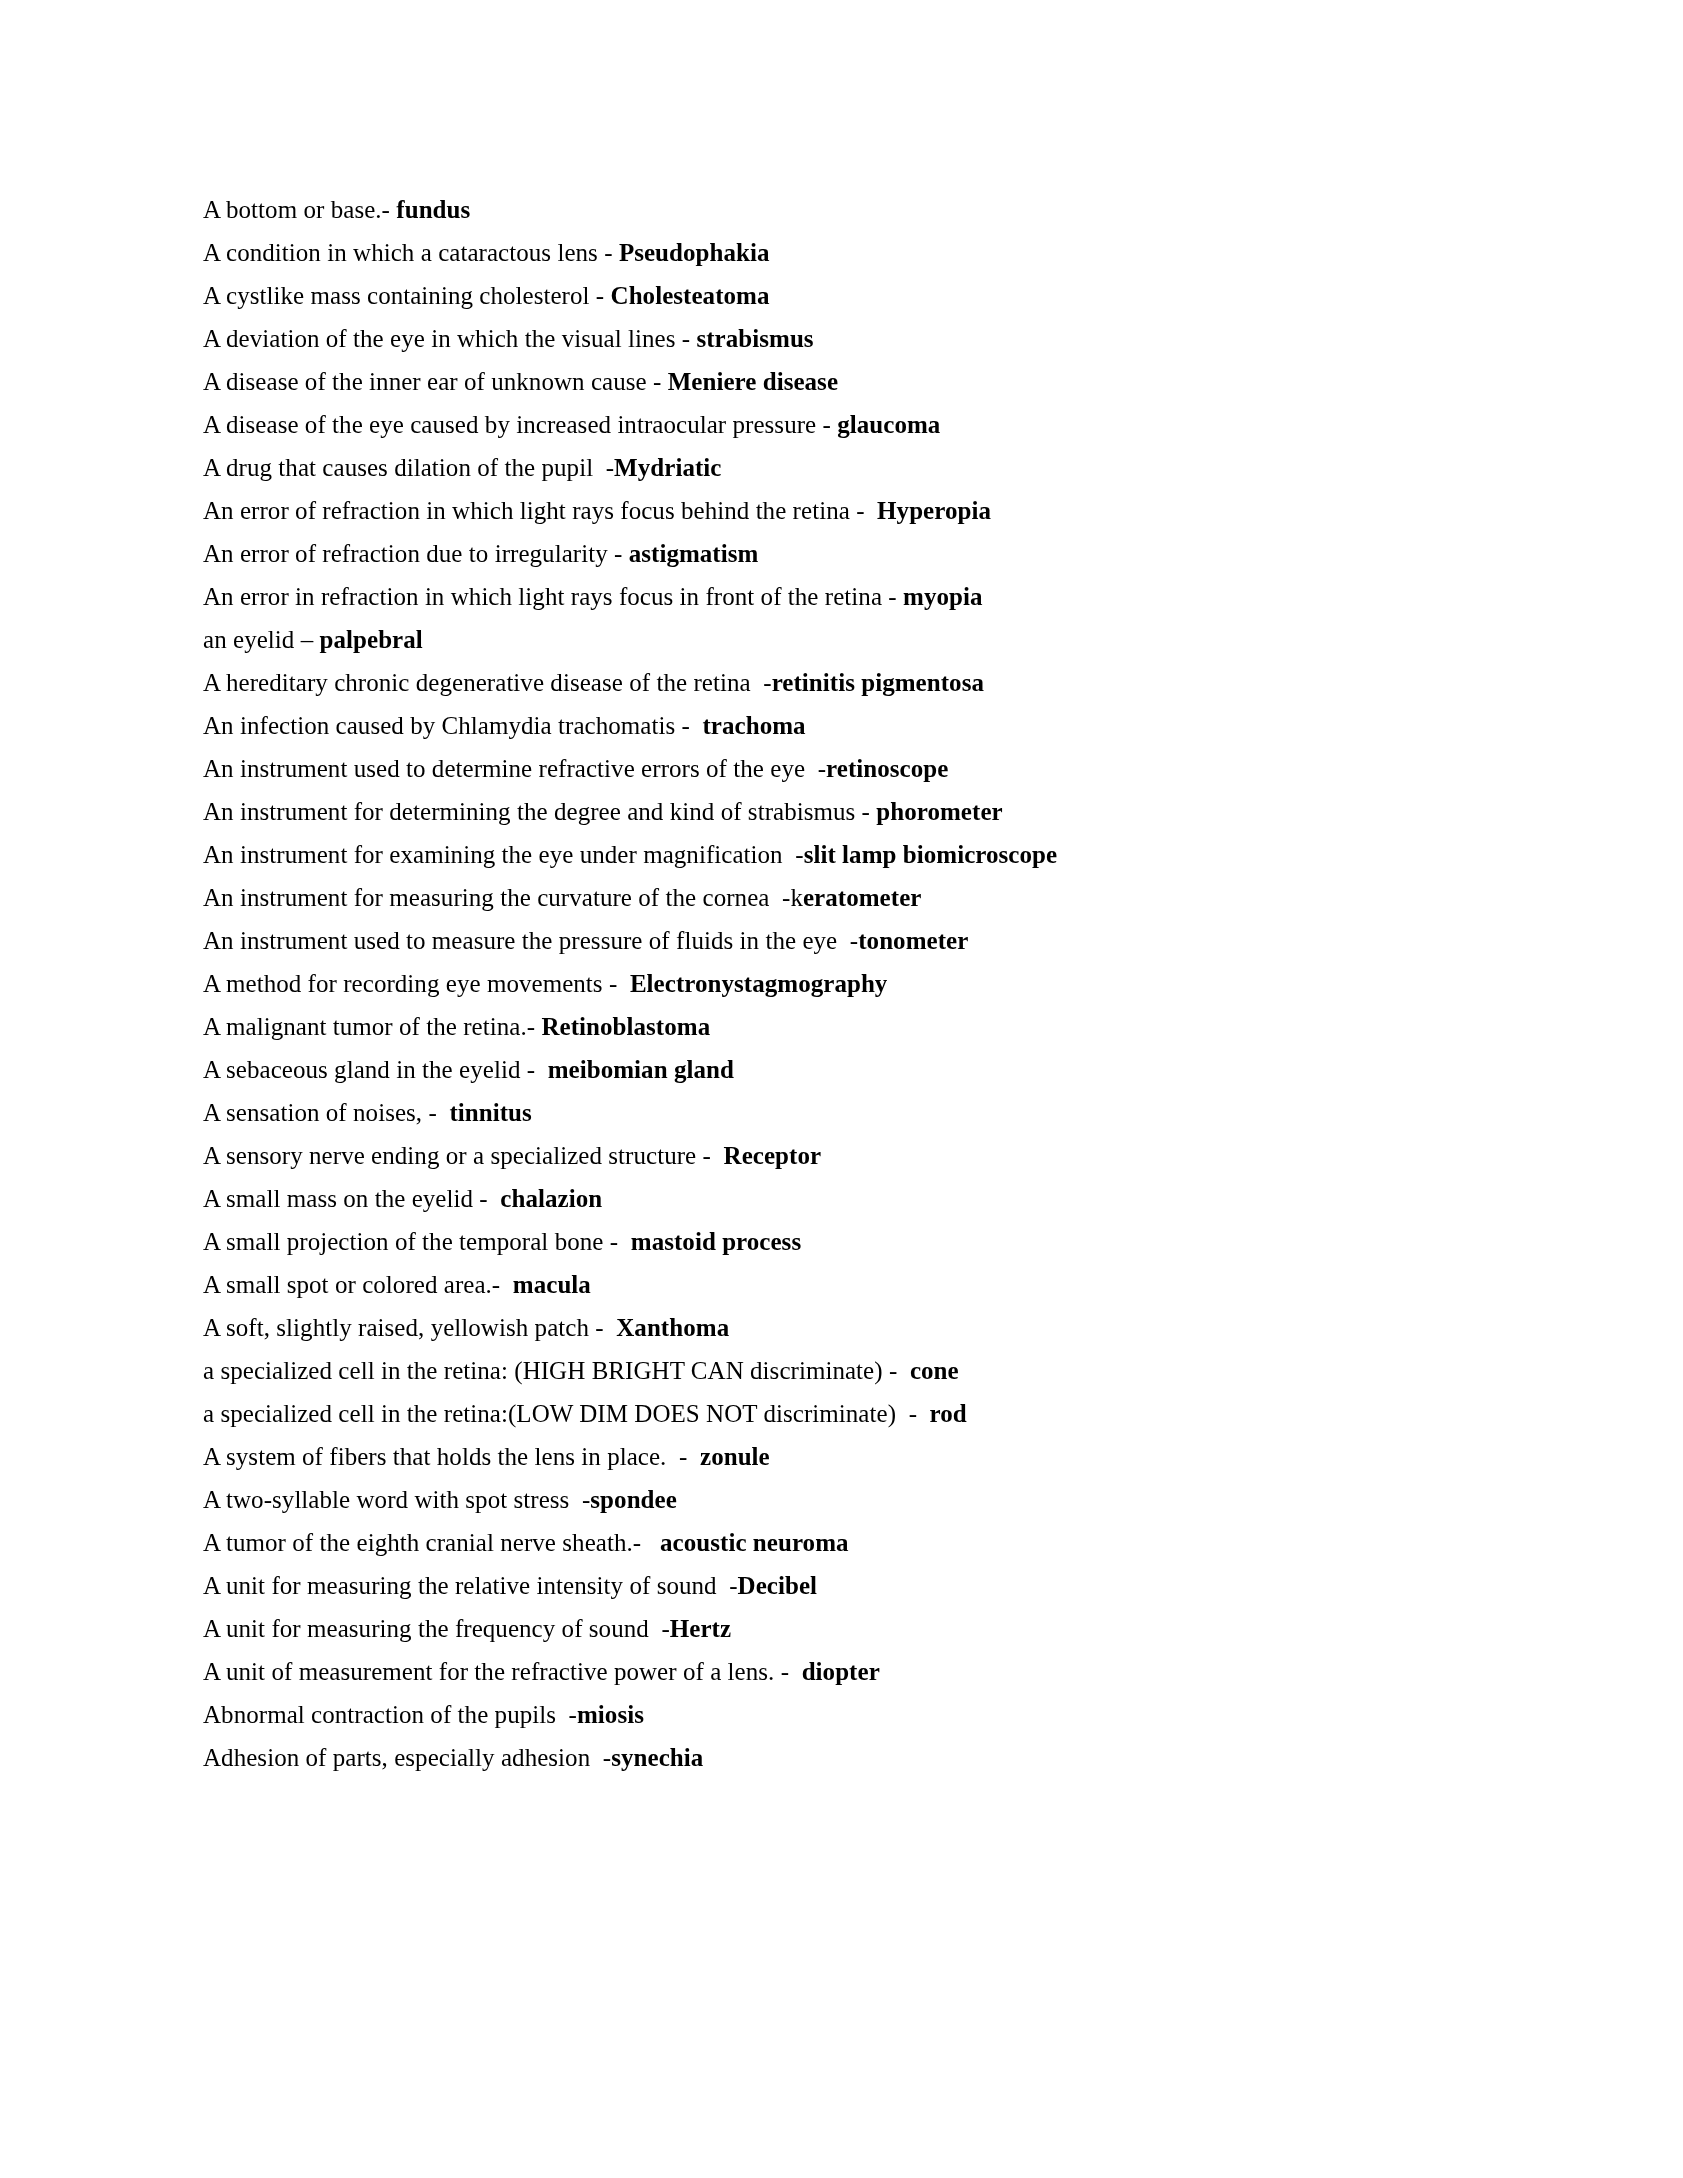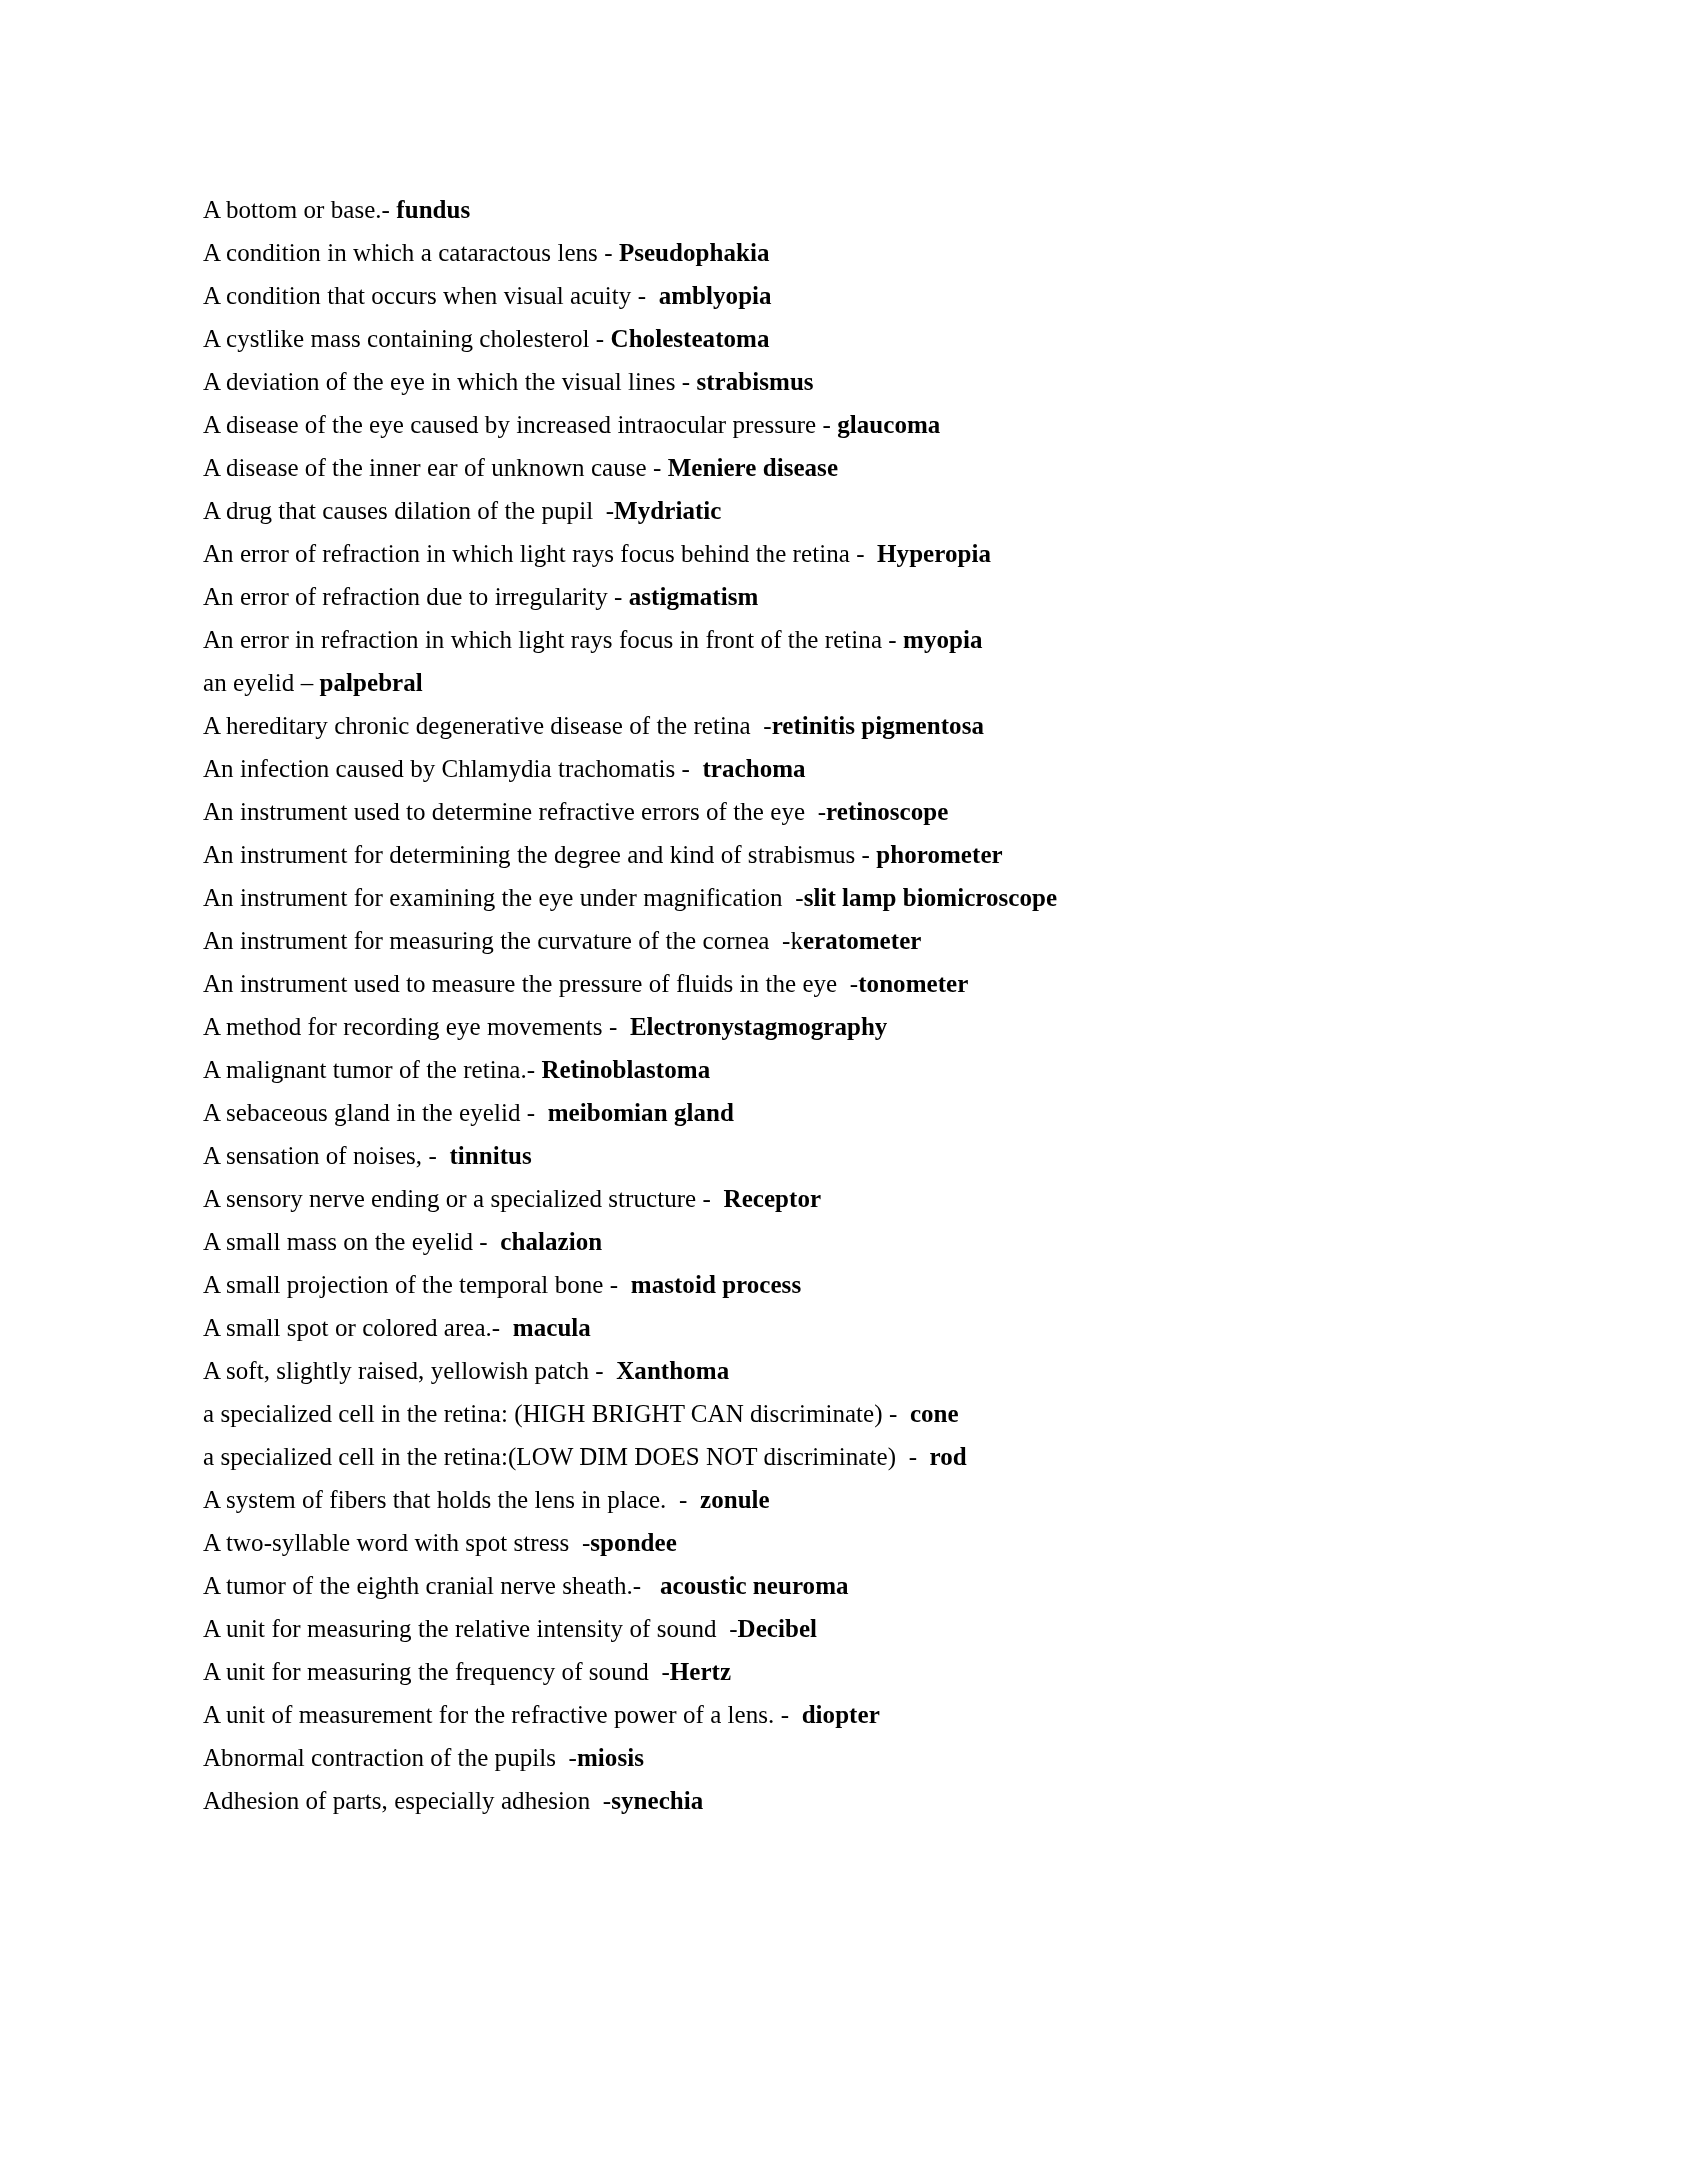--- a/index.html
+++ b/index.html
@@ -40,25 +40,24 @@
     font-weight: bold;
   }
 </style>
 </head>
 <body>
 
 <div class="page">
   <ul class="glossary" id="glossary-list">
       <li class="entry"><span class="def">A bottom or base.- </span><span class="term">fundus</span></li>
       <li class="entry"><span class="def">A condition in which a cataractous lens - </span><span class="term">Pseudophakia</span></li>
-      <li class="entry"><span class="def">A condition that occurs when visual acuity -  </span><span class="term">amblyopia</span></li>
       <li class="entry"><span class="def">A cystlike mass containing cholesterol - </span><span class="term">Cholesteatoma</span></li>
       <li class="entry"><span class="def">A deviation of the eye in which the visual lines - </span><span class="term">strabismus</span></li>
+      <li class="entry"><span class="def">A disease of the inner ear of unknown cause - </span><span class="term">Meniere disease</span></li>
       <li class="entry"><span class="def">A disease of the eye caused by increased intraocular pressure - </span><span class="term">glaucoma</span></li>
-      <li class="entry"><span class="def">A disease of the inner ear of unknown cause - </span><span class="term">Meniere disease</span></li>
       <li class="entry"><span class="def">A drug that causes dilation of the pupil  -</span><span class="term">Mydriatic</span></li>
       <li class="entry"><span class="def">An error of refraction in which light rays focus behind the retina -  </span><span class="term">Hyperopia</span></li>
       <li class="entry"><span class="def">An error of refraction due to irregularity - </span><span class="term">astigmatism</span></li>
       <li class="entry"><span class="def">An error in refraction in which light rays focus in front of the retina - </span><span class="term">myopia</span></li>
       <li class="entry"><span class="def">an eyelid – </span><span class="term">palpebral</span></li>
       <li class="entry"><span class="def">A hereditary chronic degenerative disease of the retina  -</span><span class="term">retinitis pigmentosa</span></li>
       <li class="entry"><span class="def">An infection caused by Chlamydia trachomatis -  </span><span class="term">trachoma</span></li>
       <li class="entry"><span class="def">An instrument used to determine refractive errors of the eye  -</span><span class="term">retinoscope</span></li>
       <li class="entry"><span class="def">An instrument for determining the degree and kind of strabismus - </span><span class="term">phorometer</span></li>
       <li class="entry"><span class="def">An instrument for examining the eye under magnification  -</span><span class="term">slit lamp biomicroscope</span></li>

